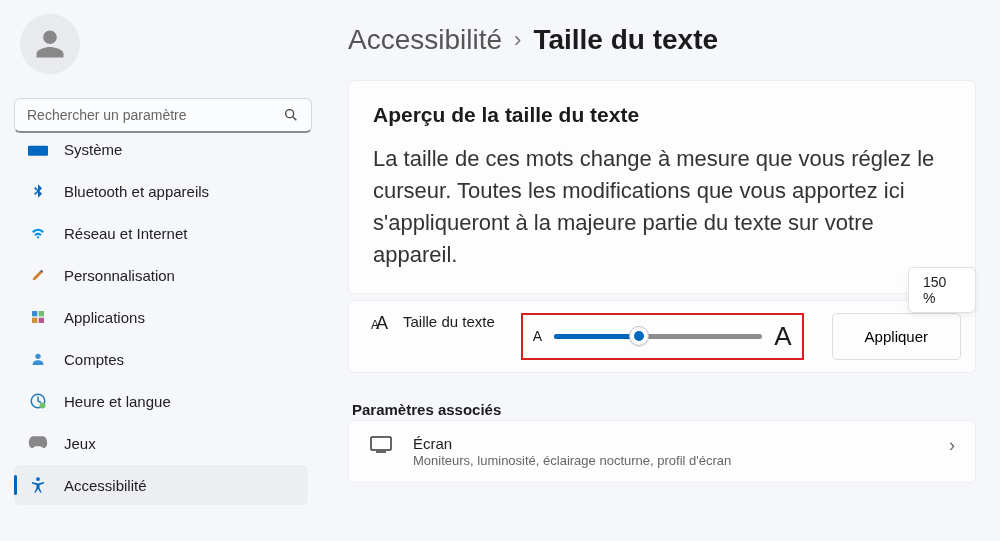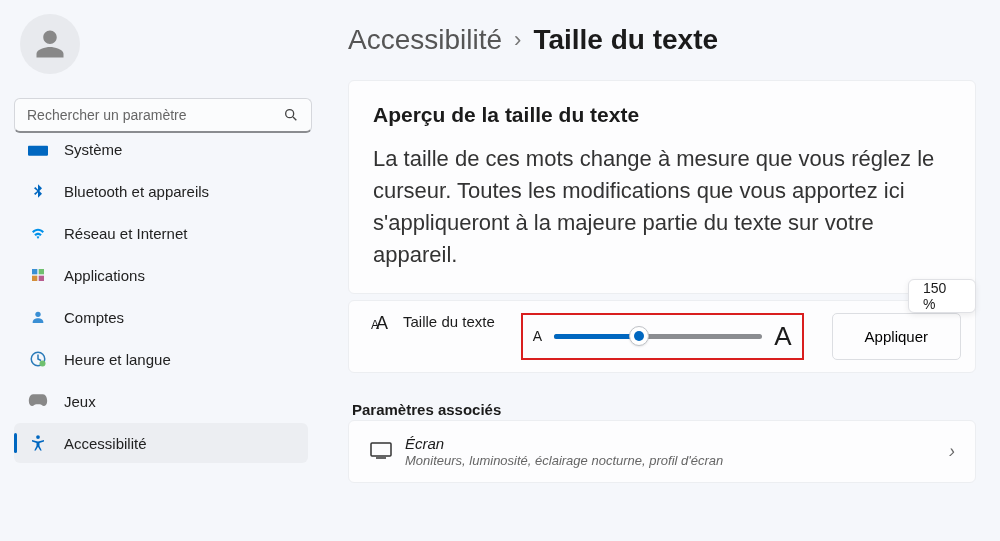--- a/index.html
+++ b/index.html
@@ -169,21 +169,21 @@
       background: #0067c0;
       border-radius: 50%;
     }
     .tooltip {
       position: absolute;
       bottom: 60px;
       left: 560px;
       background: #fff;
       border: 1px solid #e0e1e5;
       border-radius: 6px;
-      padding: 0 14px;
+      padding: 6px 14px;
       font-size: 14px;
       box-shadow: 0 2px 6px rgba(0,0,0,0.08);
     }
     .apply-btn {
       background: #fdfdfe;
       border: 1px solid #dcdee2;
       border-radius: 5px;
       padding: 9px 32px;
       font-size: 15px;
       cursor: pointer;
@@ -194,24 +194,22 @@
       font-weight: 600;
       margin-bottom: 2px;
       padding-left: 4px;
     }
     .related-item {
       background: #fdfdfe;
       border: 1px solid #eceef1;
       border-radius: 6px;
       padding: 14px 20px;
       display: flex;
-      align-items: center;
-      gap: 12px;
+      gap: 20px;
       cursor: pointer;
-      font-style: italic;
     }
     .related-icon { width: 24px; height: 20px; }
     .related-text { flex: 1; }
     .related-text .title { font-size: 15px; }
     .related-text .desc { font-size: 13px; color: #666; margin-top: 1px; }
     .chevron { color: #666; font-size: 18px; }
 
     .slider-area { position: relative; }
   </style>
 </head>
@@ -250,20 +248,29 @@
         </span>
         <span>Bluetooth et appareils</span>
       </div>
       <div class="nav-item">
         <span class="nav-icon">
           <svg viewBox="0 0 24 24" width="18" height="18" fill="#0091ea">
               <path d="M12 20l-2-3c1-1 3-1 4 0l-2 3zm-5-6c3-3 7-3 10 0l-2 2c-2-2-4-2-6 0l-2-2zm-3-4c5-5 11-5 16 0l-2 2c-4-4-8-4-12 0l-2-2z"></path>
             </svg>
         </span>
         <span>Réseau et Internet</span>
+      </div>
+      <div class="nav-item">
+        <span class="nav-icon">
+          <svg viewBox="0 0 24 24" width="16" height="16">
+              <path fill="#d47f2a" d="M4 20l4-1 10-10-3-3L5 16l-1 4z"></path>
+              <path fill="#555" d="M17 4l3 3-2 2-3-3 2-2z"></path>
+            </svg>
+        </span>
+        <span>Personnalisation</span>
       </div>
       <div class="nav-item">
         <span class="nav-icon">
           <svg viewBox="0 0 24 24" width="16" height="16">
               <rect x="3" y="3" width="8" height="8" fill="#3a8fd4"></rect>
               <rect x="13" y="3" width="8" height="8" fill="#6fc06f"></rect>
               <rect x="3" y="13" width="8" height="8" fill="#d48f3a"></rect>
               <rect x="13" y="13" width="8" height="8" fill="#b85c8f"></rect>
             </svg>
         </span>

